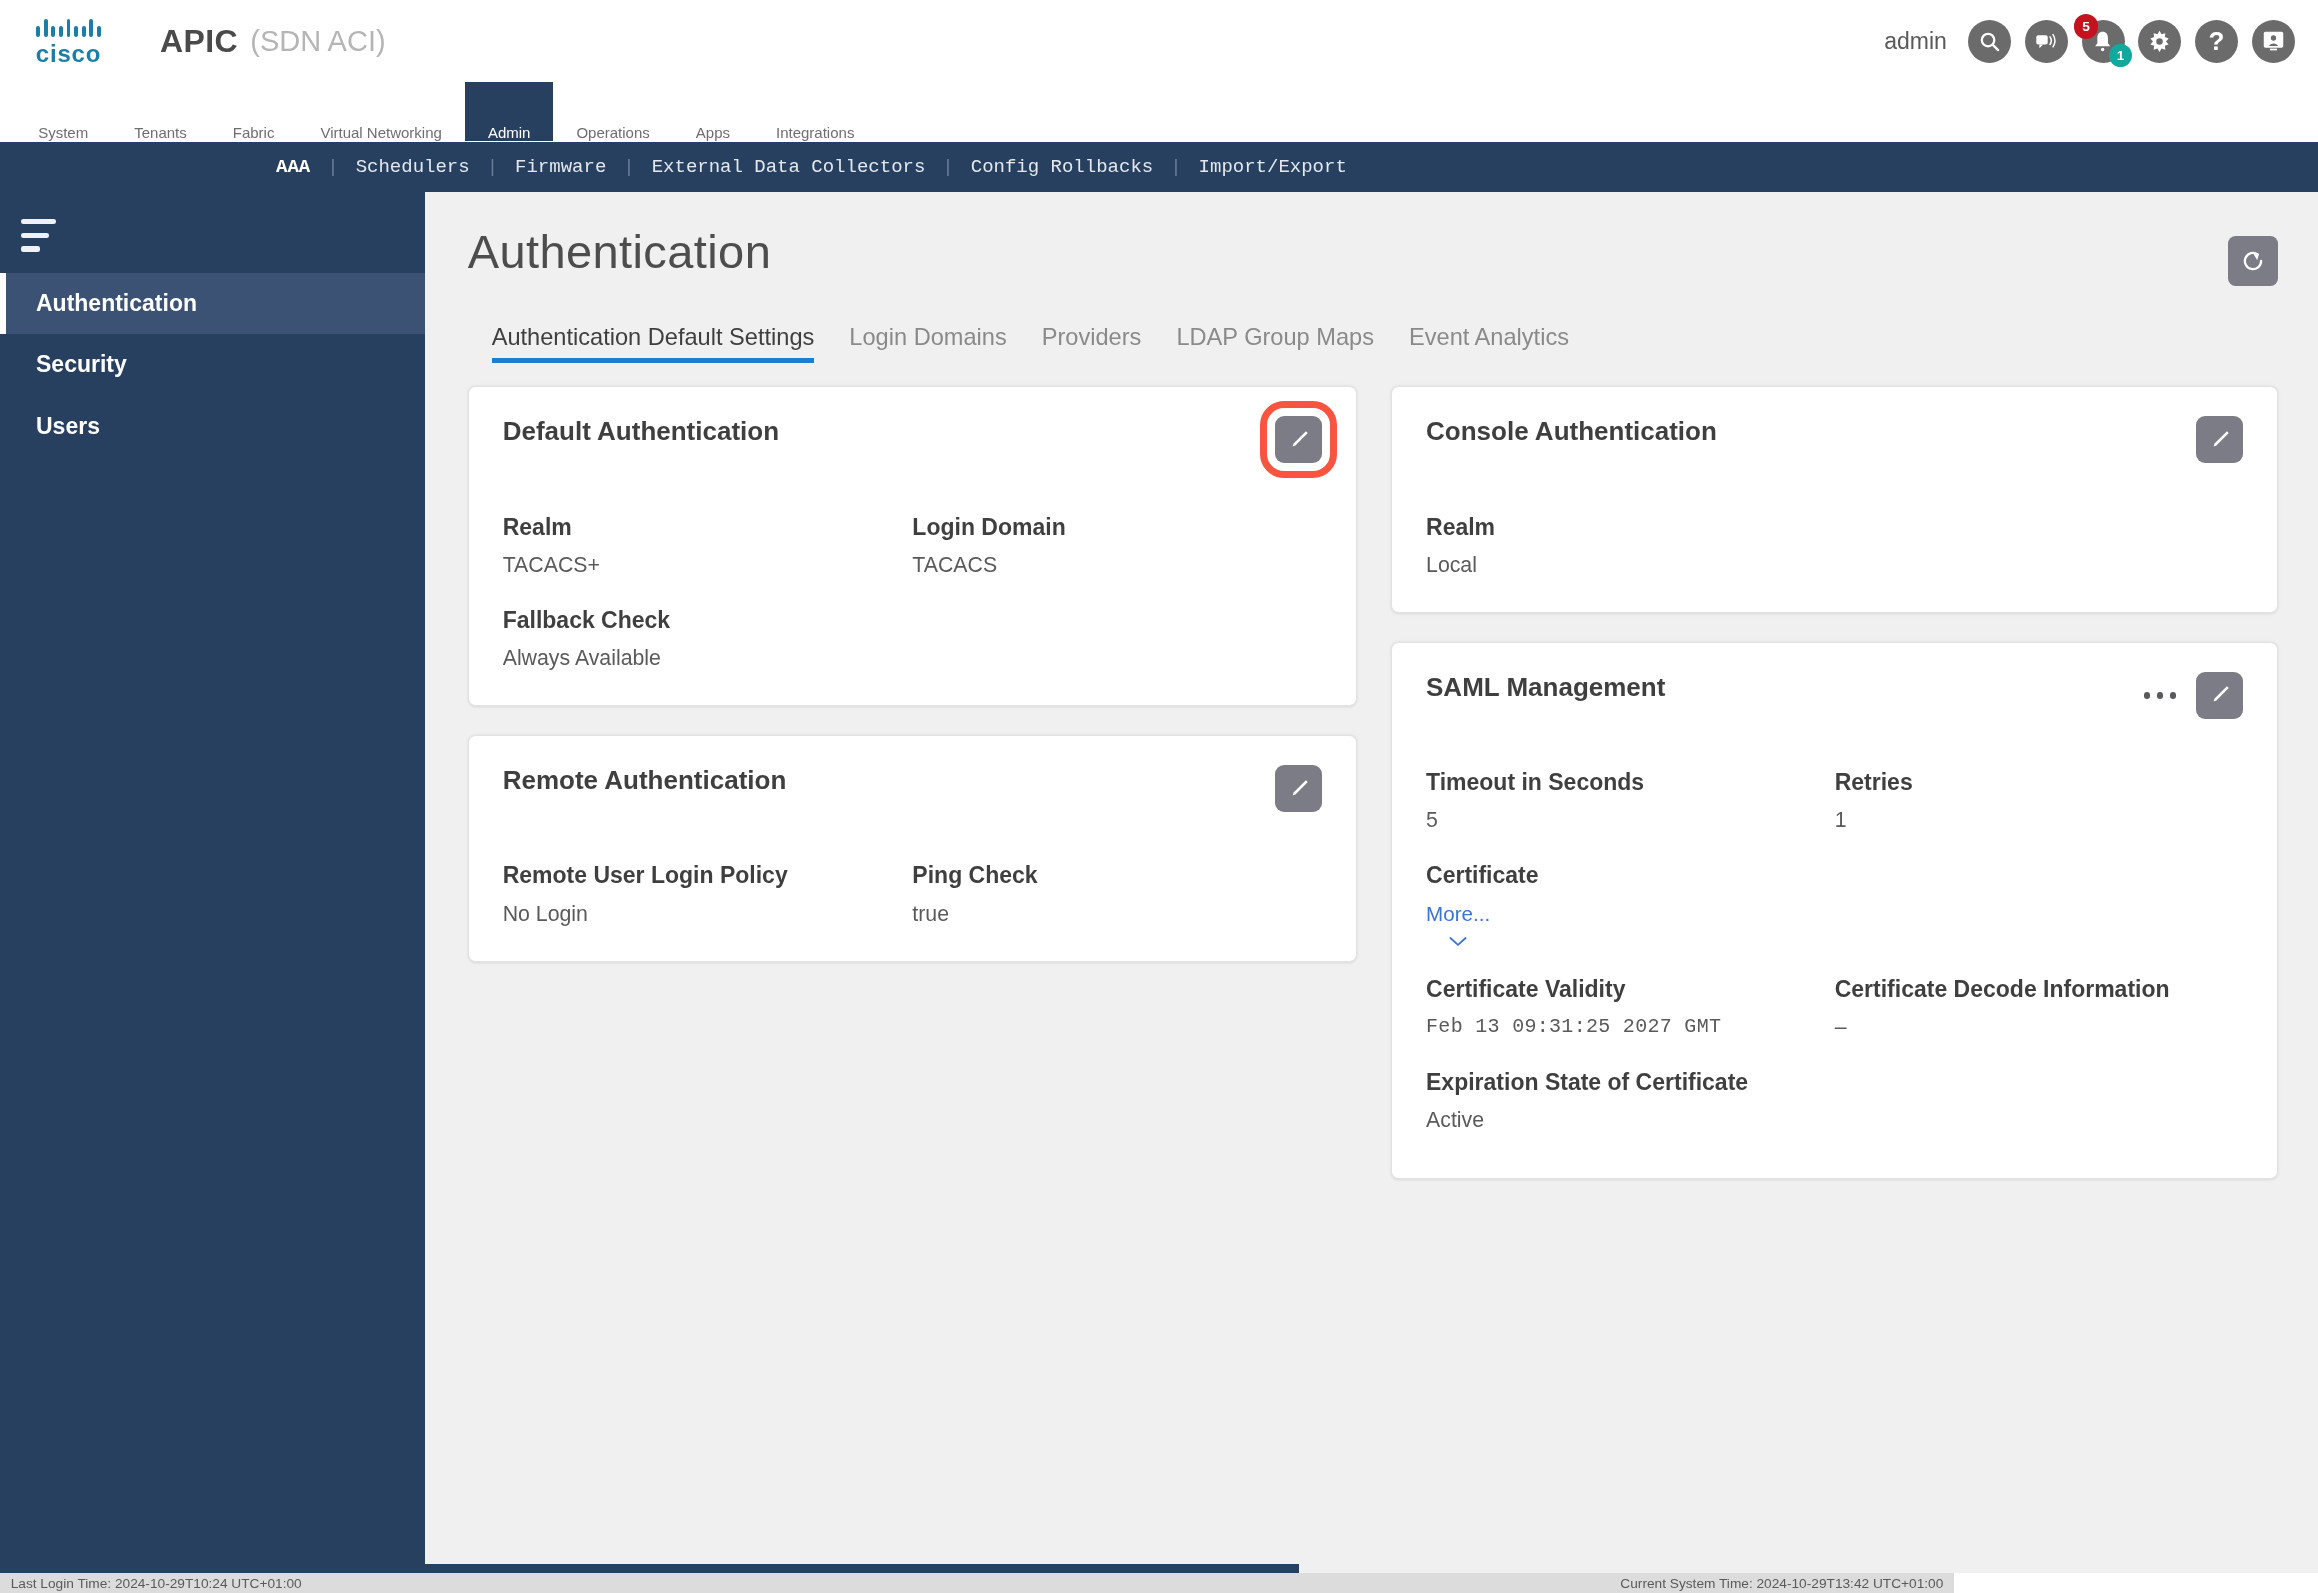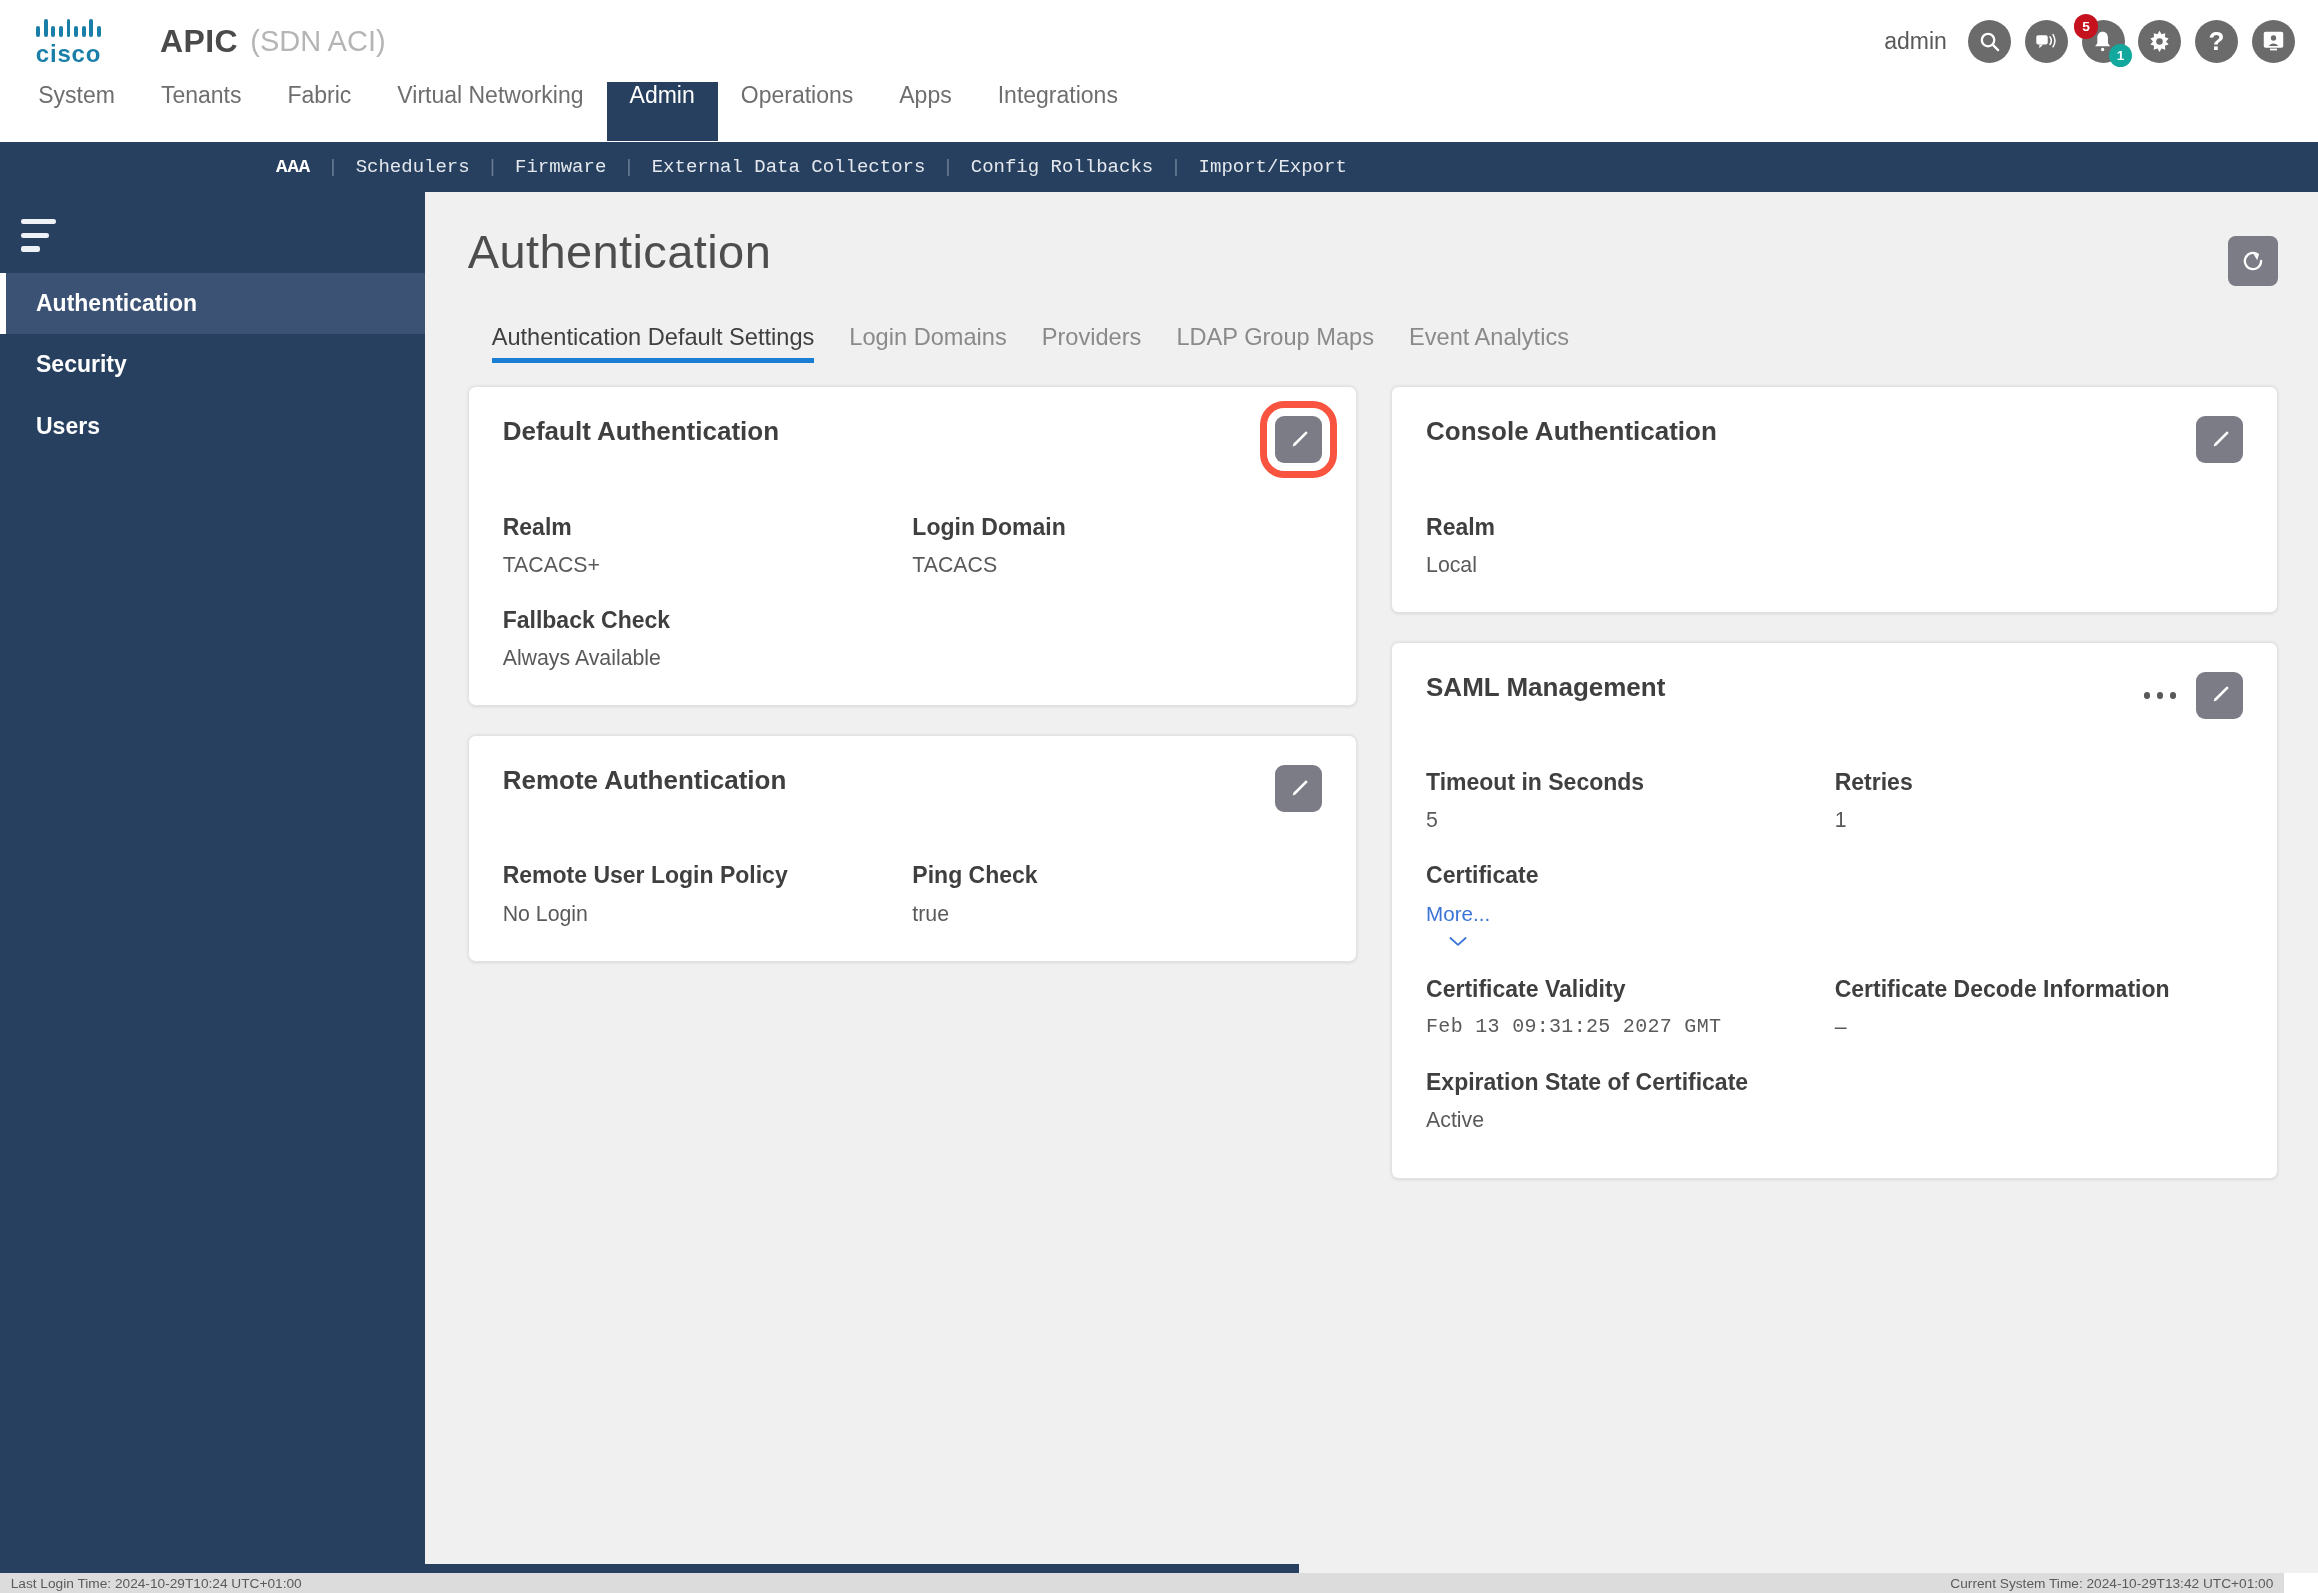--- a/index.html
+++ b/index.html
@@ -51,22 +51,22 @@
   }
   .badge-red { background: #c6121f; width: 24.4px; height: 24.4px; top: -5.3px; left: -7.6px; }
   .badge-teal { background: #12a89d; width: 23px; height: 23px; bottom: -4.6px; right: -7.6px; }
 
   
   .mainnav {
     position: absolute; left: 0; top: 82px; width: 2319px; height: 59px;
     background: #ffffff; display: flex; align-items: stretch;
   }
   .mainnav-item {
-    display: flex; align-items: flex-start; padding: 0 23px;
-    font-size: 23px; color: #6e6e6e;
+    display: flex; align-items: flex-end; padding: 0 23px;
+    font-size: 15px; color: #6e6e6e;
   }
   .mainnav-item:first-child { margin-left: 15.2px; }
   .mainnav-item.active { background: #27405f; color: #ffffff; }
 
   
   .subnav {
     position: absolute; left: 0; top: 142px; width: 2319px; height: 50px;
     background: #27405f; display: flex; align-items: center;
     padding-left: 259px;
     font-family: Liberation Mono, monospace;
@@ -165,21 +165,21 @@
   .field-label { font-size: 23px; font-weight: 700; color: #3f3f3f; }
   .field-value { font-size: 21.3px; color: #5a5a5a; margin-top: 12.2px; }
   .field-value.mono { font-family: "Liberation Mono", monospace; font-size: 20px; letter-spacing: 0.3px; }
   .more-link {
     font-size: 20.6px; color: #3a74d6; margin-top: 12.2px;
     display: inline-flex; align-items: center; gap: 9.1px; flex-direction: column;
   }
 
   
   .footer {
-    position: absolute; left: 0; top: 1573px; width: 2284px; height: 20px;
+    position: absolute; left: 0; top: 1573px; width: 1954px; height: 20px;
     background: #dcdcdc; display: flex; align-items: center;
     justify-content: space-between; padding: 0 10.7px;
     font-size: 13.7px; color: #5a5a5a;
   }
   .footer-left-bg {
     position: absolute; left: 0; top: 1564px; width: 1299px; height: 9.1px;
     background: #27405f;
   }
   .footer-right-bg {
     position: absolute; left: 1299px; top: 1564px; width: 1020px; height: 9.1px;

